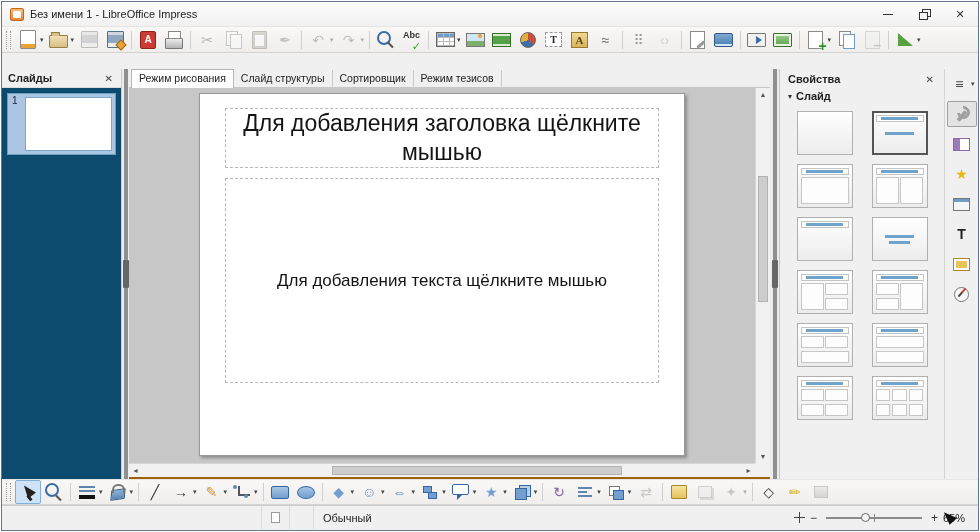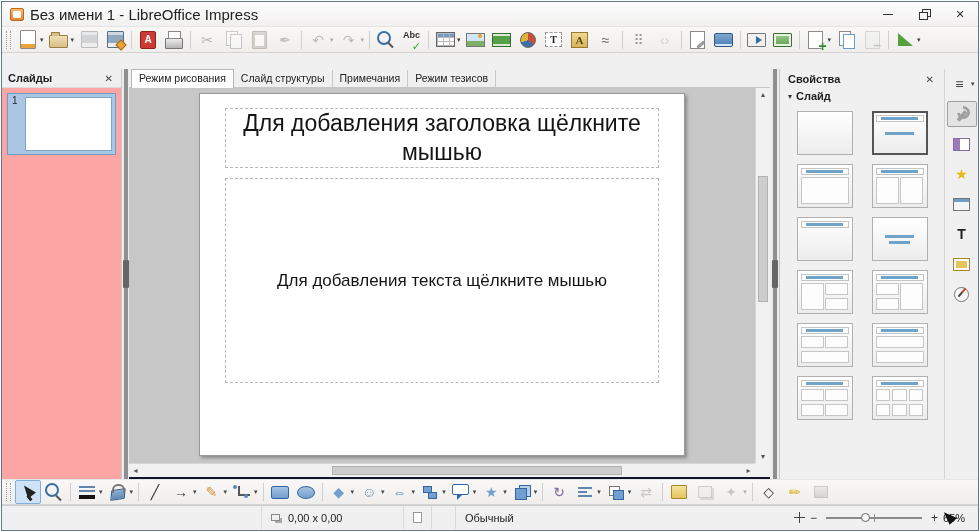--- a/index.html
+++ b/index.html
@@ -4,21 +4,21 @@
 <style>
   html,body{margin:0;padding:0;background:#fff}
   *{box-sizing:border-box}
   .frame{position:relative;width:978px;height:530px;margin:1px;border:1px solid #60798f;background:#f0f0f0;
          font-family:"Liberation Sans","DejaVu Sans",sans-serif;overflow:hidden;color:#222}
 
   
   .titlebar{height:25px;display:flex;align-items:center;background:linear-gradient(#fdfdfd,#f2f1f0);border-bottom:1px solid #e4e4e4;padding-left:8px}
   .appicon{width:14px;height:13px;border:1px solid #c4651f;background:linear-gradient(#f7b96e,#e08a33);border-radius:2px;margin-right:6px;position:relative;flex:none}
   .appicon::after{content:"";position:absolute;left:2px;right:2px;top:2px;bottom:2px;background:#fff;border-radius:1px}
-  .title{font-size:15px;color:#222;white-space:nowrap}
+  .title{font-size:11px;color:#222;white-space:nowrap}
   .wbtns{margin-left:auto;display:flex;height:100%}
   .wbtn{width:36px;height:100%;display:flex;align-items:center;justify-content:center;font-size:11px;color:#333;position:relative}
   .wmin::before{content:"";width:10px;height:1px;background:#333}
   .wrestore::before{content:"";position:absolute;width:7px;height:6px;border:1px solid #333;left:16px;top:7px;background:#f7f7f7}
   .wrestore::after{content:"";position:absolute;width:7px;height:6px;border:1px solid #333;left:13px;top:10px;background:#f7f7f7}
 
   
   .menubar{height:16px;display:flex;align-items:center;background:#f7f6f5;border-bottom:1px solid #e7e6e5;padding-left:4px;font-size:11px}
   .menu-item{padding:1px 7px;white-space:nowrap}
 
@@ -95,32 +95,32 @@
   .iwrench::before{content:"";width:4px;height:12px;background:#a0a0a0;border-radius:1px;transform:rotate(40deg);margin-top:4px}
   .iwrench::after{content:"";position:absolute;top:2px;left:6px;width:7px;height:7px;border:3px solid #a0a0a0;border-radius:50%;border-top-color:transparent;transform:rotate(-50deg)}
   .itransition::before{content:"";width:15px;height:11px;background:#fff;border:1px solid #8a6aaa;box-shadow:inset 6px 0 0 #9b7bb8}
   .imaster::before{content:"";width:15px;height:11px;background:#f5f5f5;border:1px solid #777;box-shadow:inset 0 3px 0 #6f9dc6}
   .igallery::before{content:"";width:15px;height:11px;background:#e6c35c;border:1px solid #a8862e;box-shadow:inset 0 0 0 2px #fff}
   .icompass::before{content:"";width:13px;height:13px;border:1px solid #777;border-radius:50%;background:#f8f8f8}
   .icompass::after{content:"";position:absolute;top:3px;left:10px;width:2px;height:11px;background:linear-gradient(#cc4125 0 50%,#444 50%);transform:rotate(40deg)}
 
   
   .content{position:absolute;top:67px;left:0;right:0;height:410px}
-  .slides-panel{position:absolute;left:0;top:0;bottom:0;width:120px;background:#fca5a5;border-right:1px solid #cccccc}
+  .slides-panel{position:absolute;left:0;top:0;bottom:0;width:120px;background:#0c4a6e;border-right:1px solid #cccccc}
   .panel-head{display:flex;justify-content:space-between;align-items:center;padding:3px 6px;font-size:11px;font-weight:bold;background:#f0f0f0;border-bottom:1px solid #dcdcdc}
   .panel-close{font-weight:normal;font-size:10px;color:#444;padding:0 2px}
   .thumb{margin:5px;height:62px;background:#aac6e2;border:1px solid #6f9dc6;position:relative}
   .thumb .num{position:absolute;top:1px;left:4px;font-size:10px;color:#223}
   .thumb .page{position:absolute;top:3px;left:17px;right:3px;bottom:3px;background:#fff;border:1px solid #7fa5c9}
 
   .vsplit{position:absolute;top:0;bottom:0;background:#ececec;display:flex;justify-content:center}
   .vsplit .bar{width:4px;height:100%;background:#8f8f8f;position:relative}
   .vsplit .hand{position:absolute;width:6px;height:28px;background:#666;border-radius:1px;top:calc(50% - 14px);left:-1px}
 
-  .center{position:absolute;left:127px;width:641px;top:0;bottom:0;background:#0f172a}
+  .center{position:absolute;left:127px;width:641px;top:0;bottom:0;background:#a16207}
   .tabs{display:flex;align-items:flex-end;height:19px;background:#f0f0f0;border-bottom:1px solid #c6c6c6;padding-left:2px}
   .tab{font-size:10.5px;padding:2px 7px 3px;border-right:1px solid #c9c9c9;white-space:nowrap}
   .tab.active{background:#fff;border:1px solid #b5b5b5;border-bottom:none;margin-bottom:-1px;padding-bottom:4px}
   .canvas{position:absolute;top:19px;left:0;right:15px;bottom:16px;background:#c7c7c7;overflow:hidden}
   .slide{position:absolute;left:70px;top:5px;width:486px;height:363px;background:#fff;border:1px solid #999;box-shadow:2px 2px 3px rgba(0,0,0,.3)}
   .ph{position:absolute;left:25px;border:1px dashed #b8b8b8;display:flex;align-items:center;justify-content:center;text-align:center;color:#141414}
   .ph-title{top:14px;width:434px;height:60px;font-size:23px;line-height:1.28}
   .ph-body{top:84px;width:434px;height:205px;font-size:17px}
   .vscroll{position:absolute;top:19px;right:0;width:15px;bottom:16px;background:#f1f1f1;border-left:1px solid #d6d6d6;font-size:8px;color:#555}
   .vscroll .arr{position:absolute;left:0;right:0;height:13px;display:flex;align-items:center;justify-content:center}
@@ -306,21 +306,21 @@
     <div class="vsplit" style="left:120px;width:7px">
       <span class="bar">
           <span class="hand"></span>
         </span>
     </div>
 
     <div class="center">
       <div class="tabs" id="view-tabs">
           <span class="tab active">Режим рисования</span>
           <span class="tab">Слайд структуры</span>
-          <span class="tab">Примечания</span>
+          <span class="tab">Сортировщик</span>
           <span class="tab">Режим тезисов</span>
         </div>
       <div class="canvas">
         <div class="slide">
           <div class="ph ph-body">Для добавления текста щёлкните мышью</div>
           <div class="ph ph-title">Для добавления заголовка щёлкните мышью</div>
         </div>
       </div>
       <div class="vscroll">
         <span class="arr" style="top:0">▴</span>
@@ -568,24 +568,20 @@
       <span class="tb-item">
         <span class="ic" style="color: rgb(217, 176, 19);">✏</span>
       </span>
       <span class="tb-item disabled">
         <span class="ic igray3d"></span>
       </span>
     </div>
 
   <div class="statusrow">
     <span style="width:255px"></span>
-    <span class="sseg" style="width:142px">
-      <span class="sizeicon"></span>
-      <span>0,00 x 0,00</span>
-    </span>
     <span class="sseg" style="width:28px">
       <span class="modicon"></span>
     </span>
     <span class="sseg" style="width:24px"></span>
     <span class="sseg" style="flex:1">
       <span>Обычный</span>
     </span>
     <span class="sseg" style="border-left:none">
       <span class="fiticon"></span>
       <span class="zsym">−</span>

